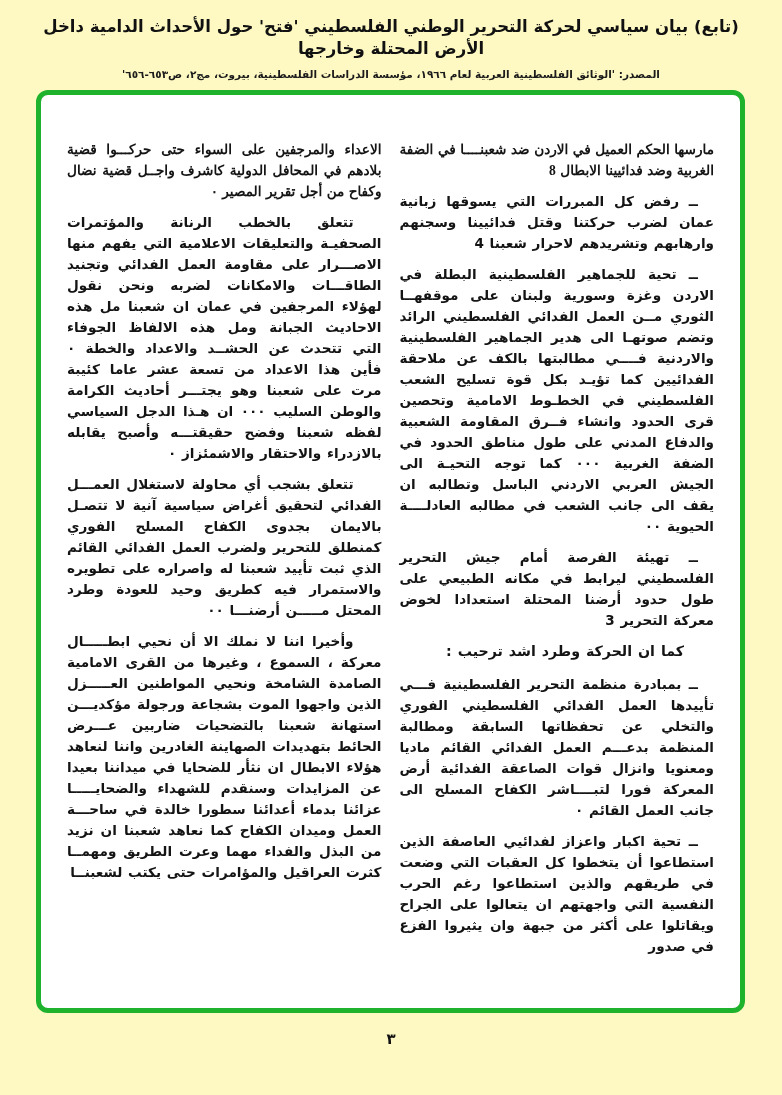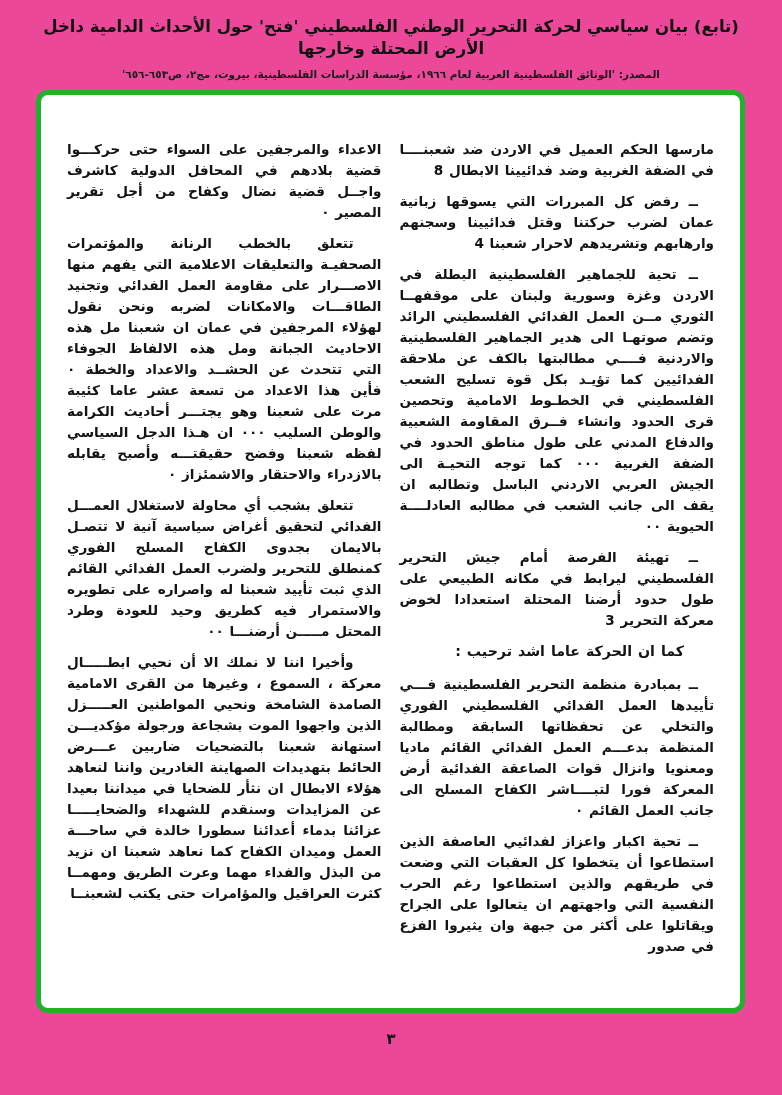--- a/index.html
+++ b/index.html
@@ -55,21 +55,21 @@
   
   .block {
     font-size: 13.6px;
     font-weight: bold;
     line-height: 21px;
     text-align: justify;
     margin-bottom: 10px;
     color: #141414;
     word-spacing: 1px;
   }
-  .opening   { text-indent: 0; }
+  .opening   { text-indent: 0; font-family: Liberation Serif, serif; }
   .bullet    { text-indent: 16px; }
   .indent    { text-indent: 28px; }
   .lead-bold { text-indent: 30px; font-size: 14.2px; margin-top: 4px; margin-bottom: 12px; }
   .heading   { font-size: 14.2px; text-indent: 4px; margin-top: 6px; margin-bottom: 12px; }
 
   
   .artifact {
     position: absolute;
     top: 101px;
     right: 80px;
@@ -85,36 +85,36 @@
     left: 0;
     width: 100%;
     text-align: center;
     font-size: 15px;
     font-weight: bold;
   }
 </style>
 </head>
 <body>
 
-<div class="page" style="background: #ec4899;">
+<div class="page" style="background: #fef9c3;">
 
   <header class="doc-header">
     <div class="doc-title">(تابع) بيان سياسي لحركة التحرير الوطني الفلسطيني 'فتح' حول الأحداث الدامية داخل الأرض المحتلة وخارجها</div>
     <div class="doc-source">المصدر: 'الوثائق الفلسطينية العربية لعام ١٩٦٦، مؤسسة الدراسات الفلسطينية، بيروت، مج٢، ص٦٥٣-٦٥٦'</div>
   </header>
 
   <div class="green-box" style="border-color: rgb(30, 178, 45);">
     <span class="artifact">٭</span>
     <div class="columns">
       <section class="column">
           <p class="block opening">مارسها الحكم العميل في الاردن ضد شعبنــــا في الضفة الغربية وضد فدائيينا الابطال 8</p>
           <p class="block bullet">ــ رفض كل المبررات التي يسوقها زبانية عمان لضرب حركتنا وقتل فدائيينا وسجنهم وارهابهم وتشريدهم لاحرار شعبنا 4</p>
           <p class="block bullet">ــ تحية للجماهير الفلسطينية البطلة في الاردن وغزة وسورية ولبنان على موقفهــا الثوري مــن العمل الفدائي الفلسطيني الرائد وتضم صوتهـا الى هدير الجماهير الفلسطينية والاردنية فــــي مطالبتها بالكف عن ملاحقة الفدائيين كما تؤيـد بكل قوة تسليح الشعب الفلسطيني في الخطـوط الامامية وتحصين قرى الحدود وانشاء فــرق المقاومة الشعبية والدفاع المدني على طول مناطق الحدود في الضفة الغربية ٠٠٠ كما توجه التحيـة الى الجيش العربي الاردني الباسل وتطالبه ان يقف الى جانب الشعب في مطالبه العادلــــة الحيوية ٠٠</p>
           <p class="block bullet">ــ تهيئة الفرصة أمام جيش التحرير الفلسطيني ليرابط في مكانه الطبيعي على طول حدود أرضنا المحتلة استعدادا لخوض معركة التحرير 3</p>
-          <p class="block lead-bold">كما ان الحركة عاما اشد ترحيب :</p>
+          <p class="block lead-bold">كما ان الحركة وطرد اشد ترحيب :</p>
           <p class="block bullet">ــ بمبادرة منظمة التحرير الفلسطينية فـــي تأييدها العمل الفدائي الفلسطيني الفوري والتخلي عن تحفظاتها السابقة ومطالبة المنظمة بدعـــم العمل الفدائي القائم ماديا ومعنويا وانزال قوات الصاعقة الفدائية أرض المعركة فورا لتبــــاشر الكفاح المسلح الى جانب العمل القائم ٠</p>
           <p class="block bullet">ــ تحية اكبار واعزاز لفدائيي العاصفة الذين استطاعوا أن يتخطوا كل العقبات التي وضعت في طريقهم والذين استطاعوا رغم الحرب النفسية التي واجهتهم ان يتعالوا على الجراح ويقاتلوا على أكثر من جبهة وان يثيروا الفزع في صدور</p>
         </section>
       <section class="column">
           <p class="block opening">الاعداء والمرجفين على السواء حتى حركـــوا قضية بلادهم في المحافل الدولية كاشرف واجــل قضية نضال وكفاح من أجل تقرير المصير ٠</p>
           <p class="block indent">تتعلق بالخطب الرنانة والمؤتمرات الصحفيـة والتعليقات الاعلامية التي يفهم منها الاصـــرار على مقاومة العمل الفدائي وتجنيد الطاقـــات والامكانات لضربه ونحن نقول لهؤلاء المرجفين في عمان ان شعبنا مل هذه الاحاديث الجبانة ومل هذه الالفاظ الجوفاء التي تتحدث عن الحشــد والاعداد والخطة ٠ فأين هذا الاعداد من تسعة عشر عاما كئيبة مرت على شعبنا وهو يجتـــر أحاديث الكرامة والوطن السليب ٠٠٠ ان هـذا الدجل السياسي لفظه شعبنا وفضح حقيقتـــه وأصبح يقابله بالازدراء والاحتقار والاشمئزاز ٠</p>
           <p class="block indent">تتعلق بشجب أي محاولة لاستغلال العمـــل الفدائي لتحقيق أغراض سياسية آنية لا تتصـل بالايمان بجدوى الكفاح المسلح الفوري كمنطلق للتحرير ولضرب العمل الفدائي القائم الذي ثبت تأييد شعبنا له واصراره على تطويره والاستمرار فيه كطريق وحيد للعودة وطرد المحتل مـــــن أرضنـــا ٠٠</p>
           <p class="block indent">وأخيرا اننا لا نملك الا أن نحيي ابطـــــال معركة ، السموع ، وغيرها من القرى الامامية الصامدة الشامخة ونحيي المواطنين العـــــزل الذين واجهوا الموت بشجاعة ورجولة مؤكديـــن استهانة شعبنا بالتضحيات ضاربين عـــرض الحائط بتهديدات الصهاينة الغادرين واننا لنعاهد هؤلاء الابطال ان نثأر للضحايا في ميداننا بعيدا عن المزايدات وسنقدم للشهداء والضحايـــــا عزائنا بدماء أعدائنا سطورا خالدة في ساحـــة العمل وميدان الكفاح كما نعاهد شعبنا ان نزيد من البذل والفداء مهما وعرت الطريق ومهمــا كثرت العراقيل والمؤامرات حتى يكتب لشعبنــا</p>
         </section>
     </div>

